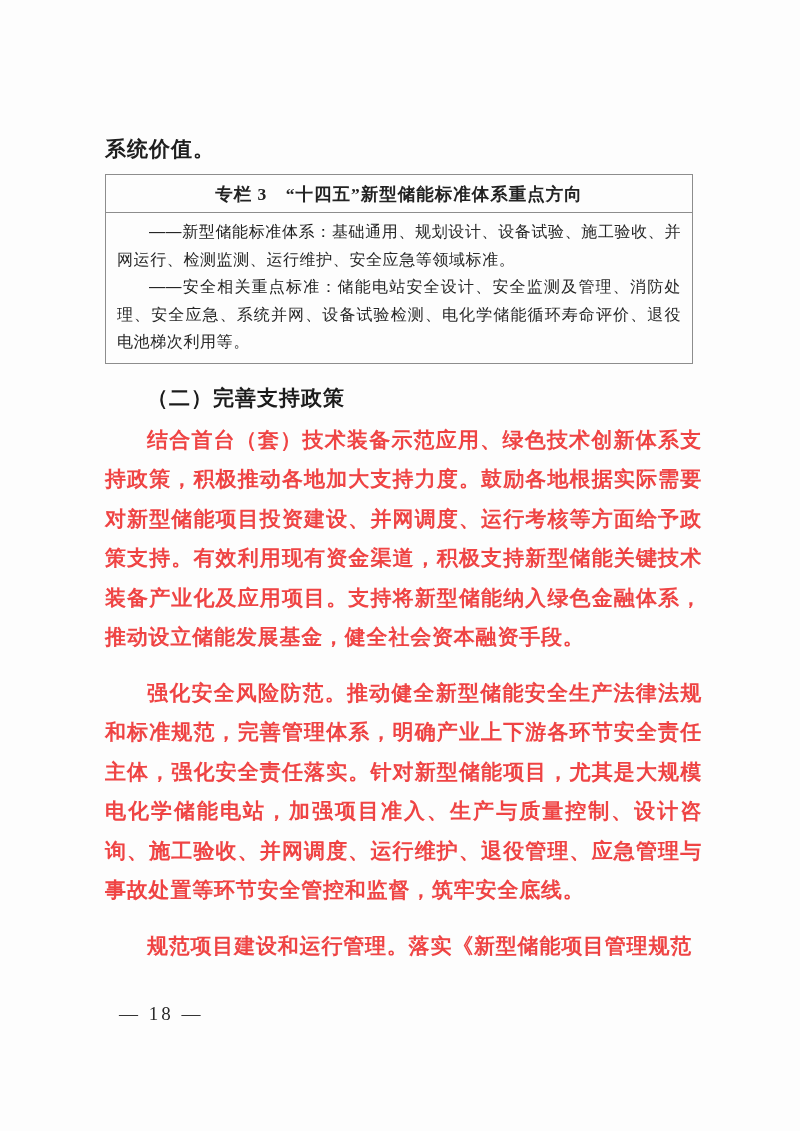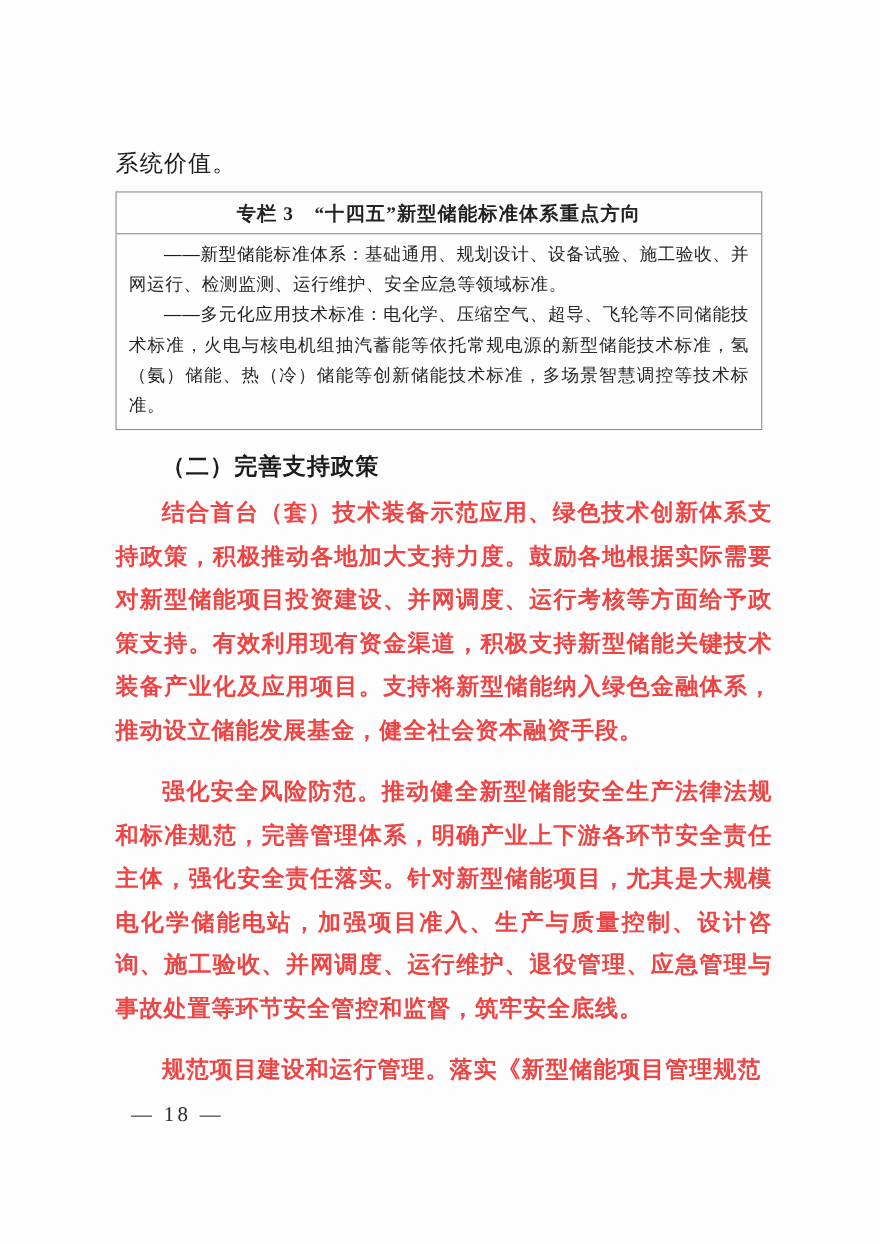--- a/index.html
+++ b/index.html
@@ -15,21 +15,21 @@
   }
   .content {
     position: absolute;
     left: 105px;
     top: 136px;
     width: 597px;
   }
   .tail-line {
     margin: 0 0 12px 0;
     font-size: 21px;
-    font-weight: 400;
+    font-weight: 700;
     letter-spacing: 1px;
     line-height: 26px;
   }
   .callout-box {
     width: 586px;
     border: 1.5px solid #8d8d8d;
     background: #fdfdfd;
   }
   .box-title {
     text-align: center;
@@ -92,21 +92,21 @@
 
     <p class="tail-line">系统价值。</p>
 
     <div class="callout-box">
       <div class="box-title">专栏 3　“十四五”新型储能标准体系重点方向</div>
       <div class="box-body">
         <p class="box-para">
           <span class="box-label">——新型储能标准体系：</span><span>基础通用、规划设计、设备试验、施工验收、并网运行、检测监测、运行维护、安全应急等领域标准。</span>
         </p>
         <p class="box-para">
-          <span class="box-label">——多元化应用技术标准：</span><span>电化学、压缩空气、超导、飞轮等不同储能技术标准，火电与核电机组抽汽蓄能等依托常规电源的新型储能技术标准，氢（氨）储能、热（冷）储能等创新储能技术标准，多场景智慧调控等技术标准。</span>
+          <span class="box-label">——安全相关重点标准：</span><span>储能电站安全设计、安全监测及管理、消防处理、安全应急、系统并网、设备试验检测、电化学储能循环寿命评价、退役电池梯次利用等。</span>
         </p>
       </div>
     </div>
 
     <h3 class="section-heading">（二）完善支持政策</h3>
 
     <p class="body-para">结合首台（套）技术装备示范应用、绿色技术创新体系支持政策，积极推动各地加大支持力度。鼓励各地根据实际需要对新型储能项目投资建设、并网调度、运行考核等方面给予政策支持。有效利用现有资金渠道，积极支持新型储能关键技术装备产业化及应用项目。支持将新型储能纳入绿色金融体系，推动设立储能发展基金，健全社会资本融资手段。</p>
 
 
     <p class="body-para">强化安全风险防范。推动健全新型储能安全生产法律法规和标准规范，完善管理体系，明确产业上下游各环节安全责任主体，强化安全责任落实。针对新型储能项目，尤其是大规模电化学储能电站，加强项目准入、生产与质量控制、设计咨询、施工验收、并网调度、运行维护、退役管理、应急管理与事故处置等环节安全管控和监督，筑牢安全底线。</p>

